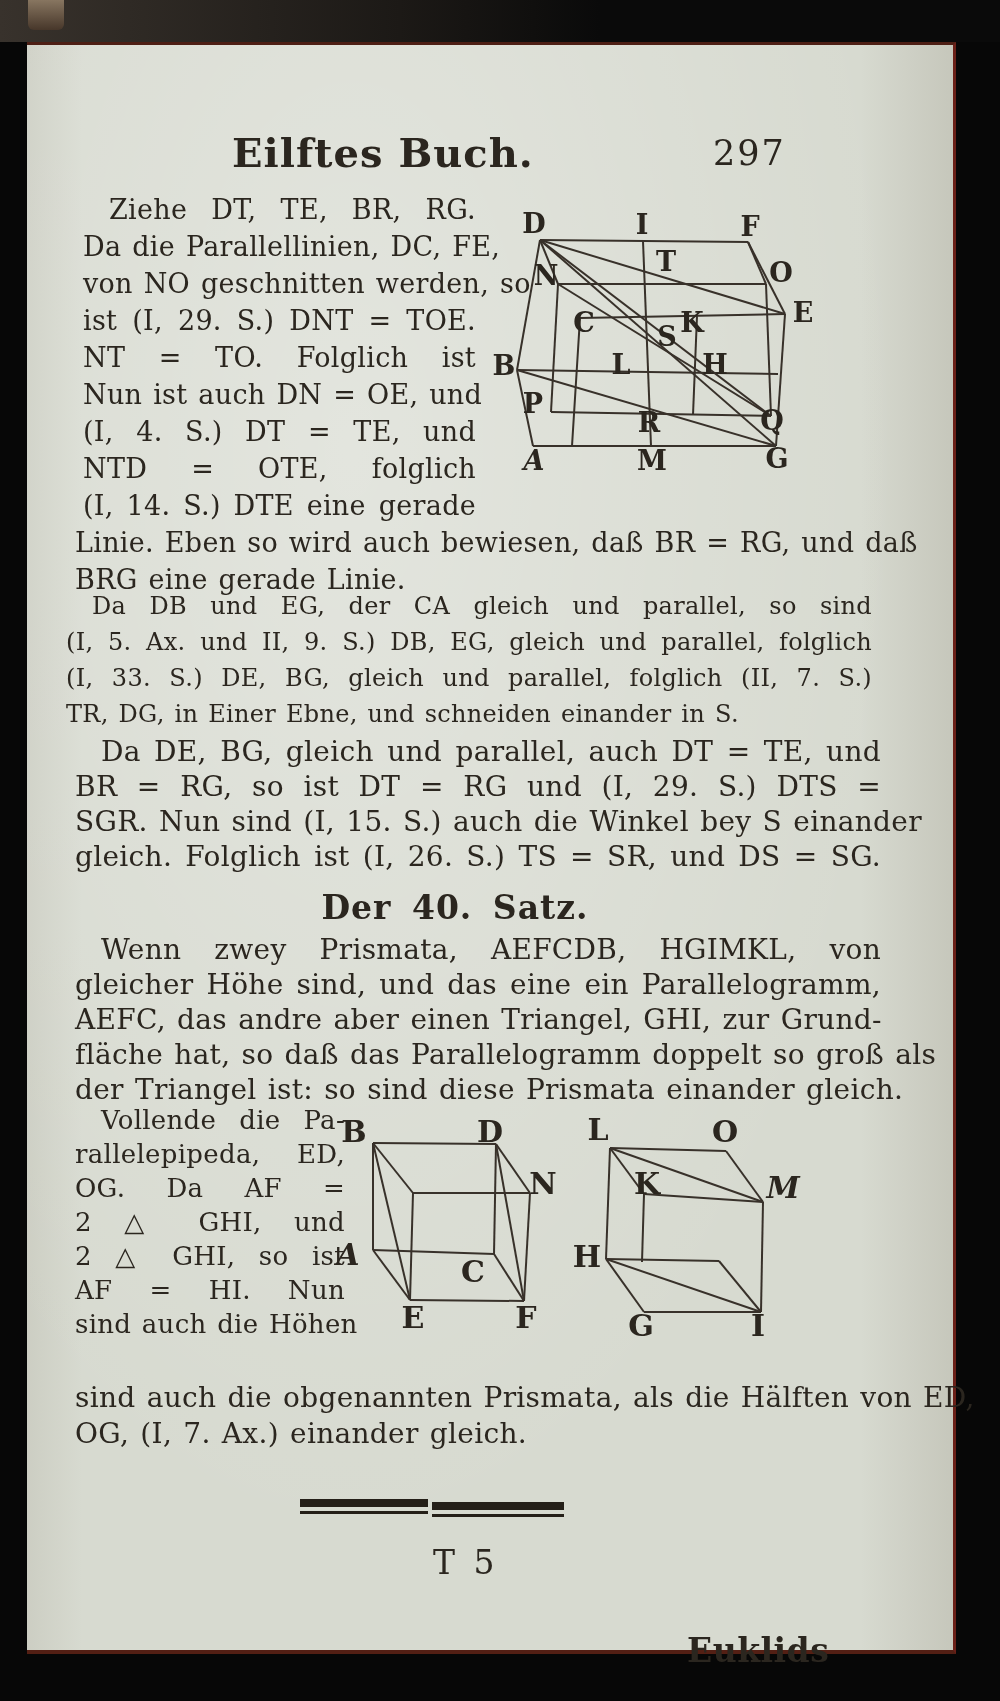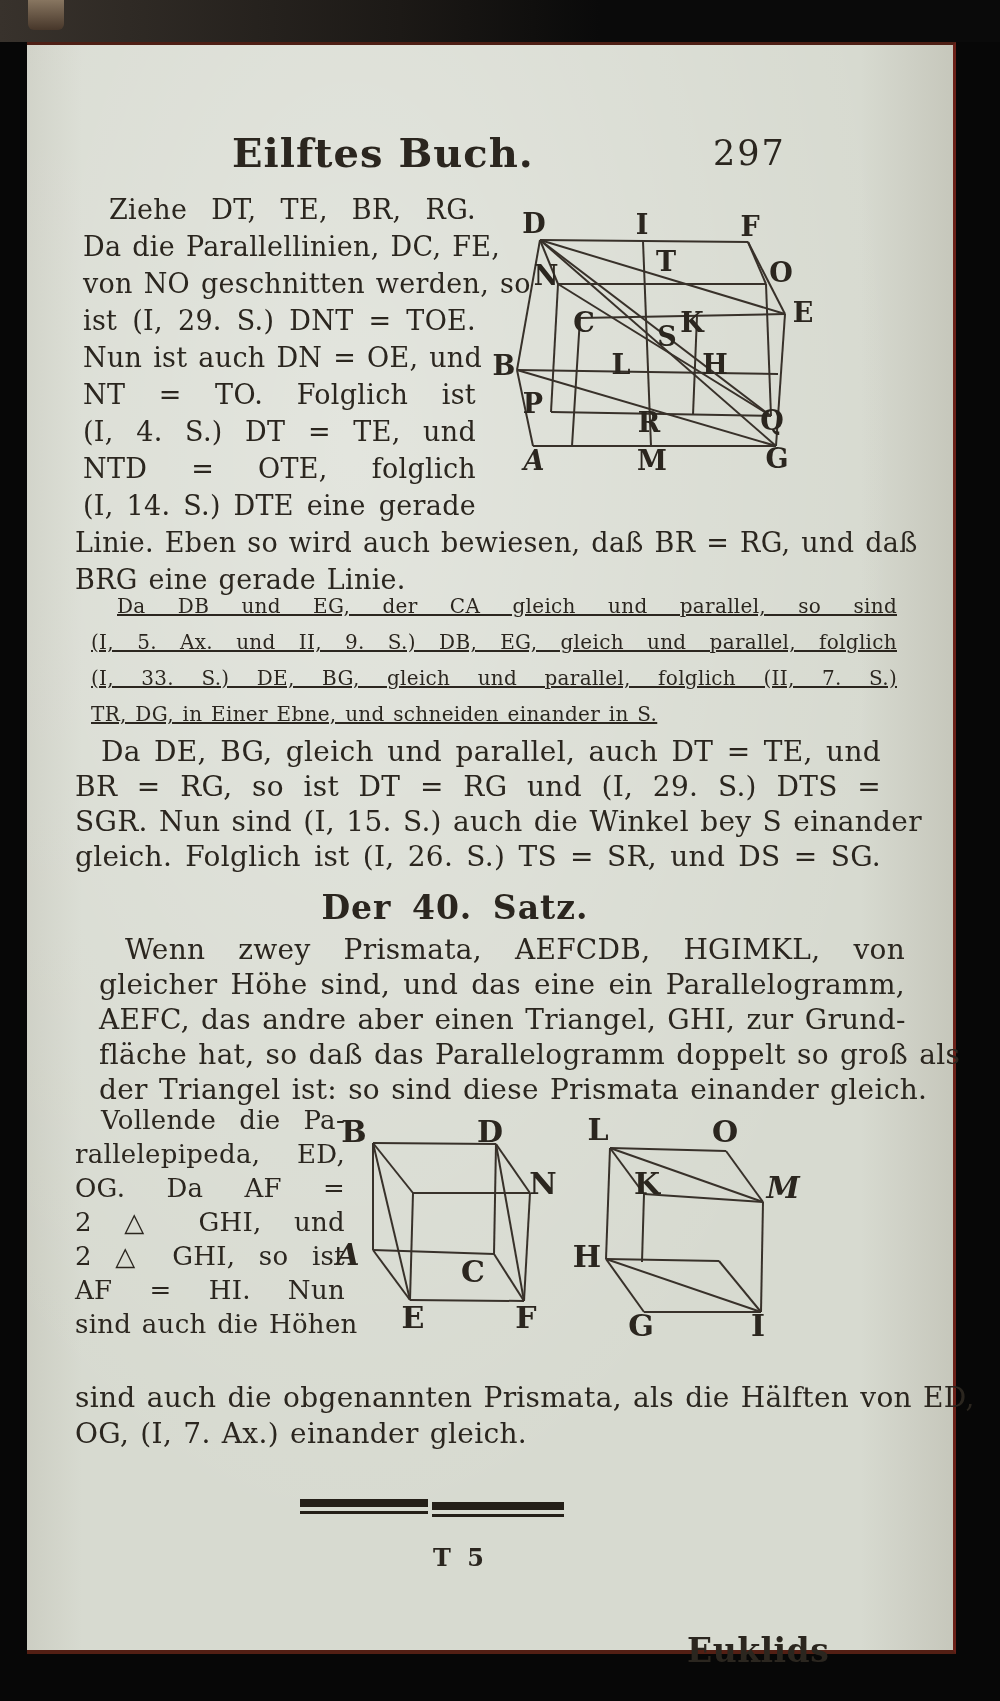--- a/index.html
+++ b/index.html
@@ -27,61 +27,61 @@
   .tline{white-space:nowrap;text-align:justify;text-align-last:justify;
     letter-spacing:.3px;word-spacing:2px;}
   .lastleft .tline:last-child{text-align-last:left;}
   .indent1 .tline:first-child{text-indent:26px;}
   .block{position:absolute;}
   .header-title{position:absolute;left:205px;top:84px;width:360px;text-align:left;
     font-size:40px;font-weight:bold;letter-spacing:1px;}
   .page-number{position:absolute;left:686px;top:88px;font-size:35px;letter-spacing:2px;text-align:right;}
   .para1l{left:56px;top:146px;width:393px;font-size:27px;line-height:37px;}
   .para1f{left:48px;top:479px;width:806px;font-size:27px;line-height:37px;}
-  .para2{left:64px;top:543px;width:806px;font-size:20px;line-height:36px;text-decoration:underline;}
+  .para2{left:39px;top:543px;width:806px;font-size:24px;line-height:36px;}
   .para3{left:48px;top:689px;width:806px;font-size:28px;line-height:35px;}
   .heading2{position:absolute;left:48px;top:843px;width:760px;text-align:center;
     font-size:33px;font-weight:bold;word-spacing:8px;letter-spacing:1px;}
-  .para4{left:48px;top:887px;width:806px;font-size:28px;line-height:35px;margin-left:24px;}
+  .para4{left:48px;top:887px;width:806px;font-size:28px;line-height:35px;}
   .para5l{left:48px;top:1058px;width:270px;font-size:26px;line-height:34px;}
   .para5f{left:48px;top:1335px;width:806px;font-size:28px;line-height:36px;}
   .fig{position:absolute;}
   .fig svg{position:absolute;left:0;top:0;overflow:visible;}
   .figline{stroke:#38312a;stroke-width:2;fill:none;}
   .figlabel{position:absolute;transform:translate(-50%,-50%);font-weight:bold;color:#2b261f;}
   .fig1 .figlabel{font-size:27px;}
   .fig2 .figlabel{font-size:30px;}
   .figlabel.it{font-style:italic;}
   .fig1{left:443px;top:153px;width:440px;height:270px;}
   .fig2a{left:313px;top:1078px;width:230px;height:205px;}
   .fig2b{left:558px;top:1078px;width:215px;height:205px;}
   .rule-seg{position:absolute;height:15px;border-top:8px solid #241f18;
     border-bottom:3px solid #241f18;box-sizing:border-box;}
   .seg1{left:273px;top:1454px;width:128px;}
   .seg2{left:405px;top:1457px;width:132px;}
-  .signature{position:absolute;left:406px;top:1498px;font-size:24px;font-weight:bold;word-spacing:8px;}
+  .signature{position:absolute;left:406px;top:1498px;font-size:33px;font-weight:normal;word-spacing:8px;}
   .catchword{position:absolute;left:660px;top:1586px;font-size:33px;font-weight:bold;letter-spacing:.5px;}
 </style>
 </head>
 <body>
 
 <div class="top-band"></div>
 <div class="corner-glint"></div>
 
 <div class="page">
   <div class="header-title">Eilftes Buch.</div>
   <div class="page-number">297</div>
 
   <div class="block para1l indent1">
       <div class="tline">Ziehe DT, TE, BR, RG.</div>
       <div class="tline">Da die Parallellinien, DC, FE,</div>
       <div class="tline">von NO geschnitten werden, so</div>
       <div class="tline">ist (I, 29. S.) DNT = TOE.</div>
+      <div class="tline">NT = TO.  Folglich ist</div>
       <div class="tline">Nun ist auch DN = OE, und</div>
-      <div class="tline">NT = TO.  Folglich ist</div>
       <div class="tline">(I, 4. S.)  DT = TE,  und</div>
       <div class="tline">NTD = OTE,  folglich</div>
       <div class="tline">(I, 14. S.) DTE eine gerade</div>
     </div>
 
   <div class="fig fig1">
       <svg viewBox="0 0 440 270" width="440" height="270">
         <line x1="70" y1="42" x2="278" y2="44" class="figline"></line>
         <line x1="278" y1="44" x2="315" y2="116" class="figline"></line>
         <line x1="315" y1="116" x2="306" y2="248" class="figline"></line>

